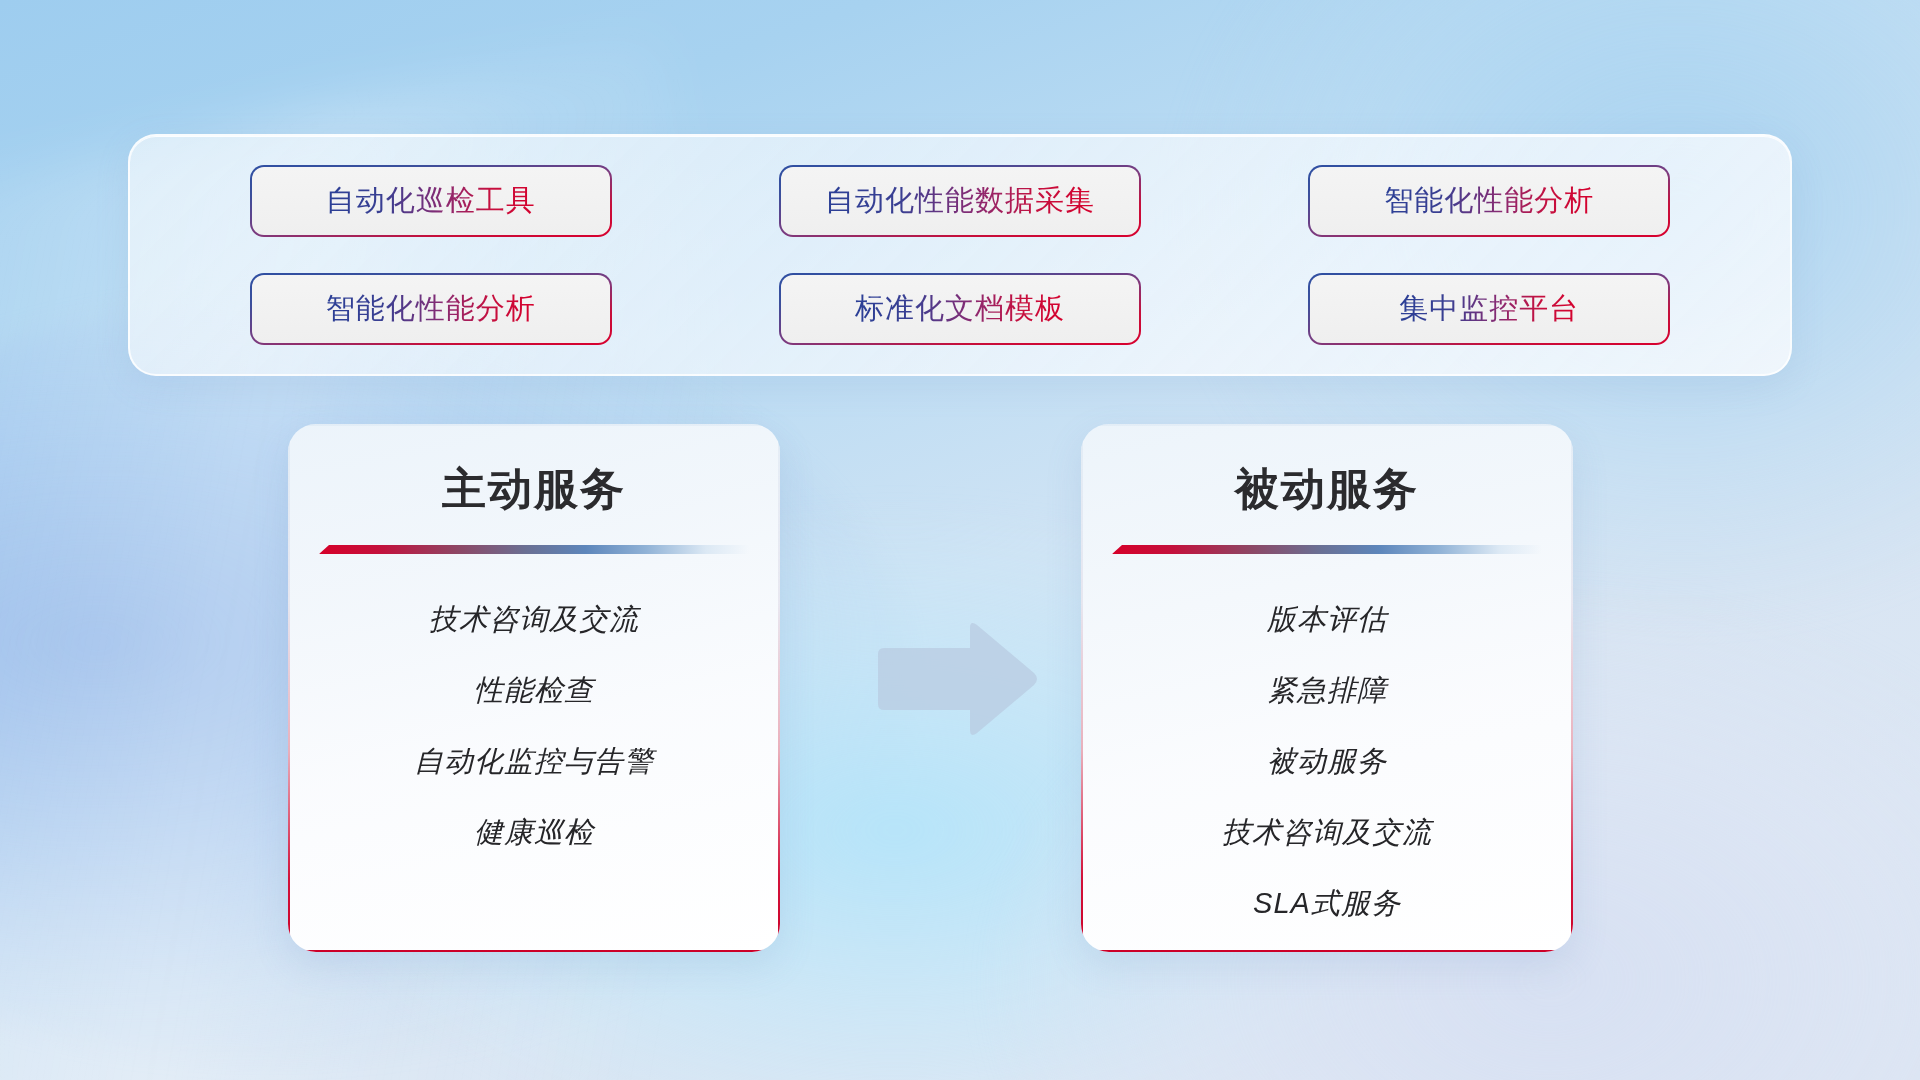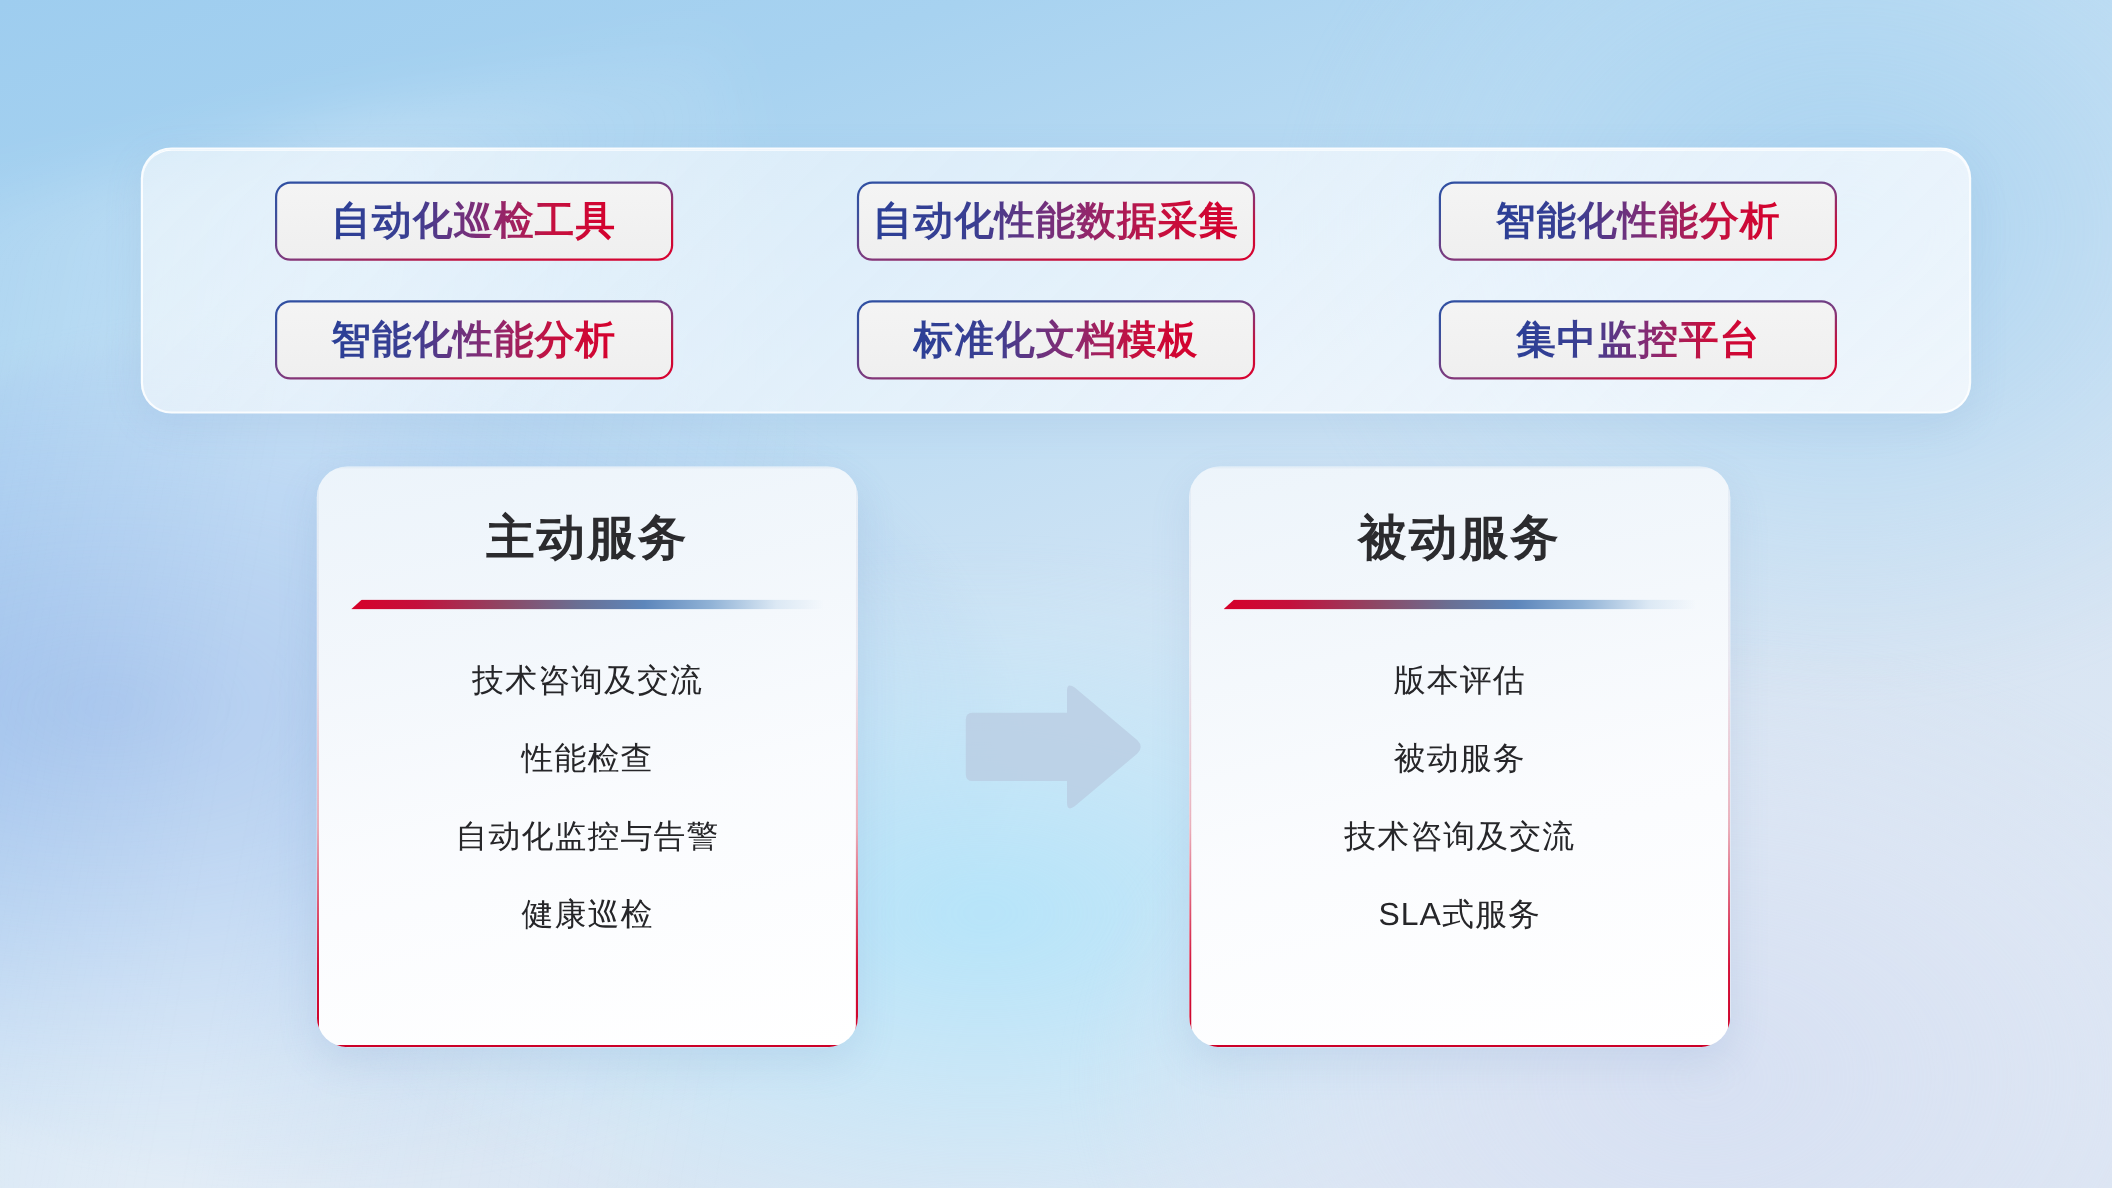--- a/index.html
+++ b/index.html
@@ -153,23 +153,23 @@
     content: "";
     position: absolute;
     inset: 0;
     border-radius: 12px;
     background: linear-gradient(180deg, #f4f4f4 0%, #efefef 100%);
     z-index: 1;
   }
   .pill-label {
     position: relative;
     z-index: 2;
-    font-size: 36px;
+    font-size: 29px;
     letter-spacing: 1px;
-    font-weight: 700;
+    font-weight: 400;
     background: linear-gradient(90deg,
         #2b3f96 0%,
         #3a3f92 28%,
         #8a2a72 56%,
         #c5103f 78%,
         #d6002c 100%);
     -webkit-background-clip: text;
     background-clip: text;
     color: transparent;
     -webkit-text-fill-color: transparent;
@@ -249,20 +249,21 @@
     list-style: none;
     padding: 0;
   }
   .card-list li {
     text-align: center;
     font-size: 29px;
     color: #262629;
     letter-spacing: 1px;
     line-height: 1;
     padding: 21px 0;
+    font-style: italic;
   }
 
   
   .arrow {
     position: absolute;
     left: 874px;
     top: 620px;
     width: 166px;
     height: 118px;
     z-index: 3;
@@ -322,17 +323,18 @@
 <svg class="arrow" viewBox="0 0 166 118">
   <path d="M4 34 Q4 28 10 28 L96 28 L96 8 Q96 0 103 5 L160 53 Q166 59 160 65 L103 113 Q96 118 96 110 L96 90 L10 90 Q4 90 4 84 Z" fill="#b9cbe0" fill-opacity="0.72"></path>
 </svg>
 
 <div class="card card-right">
   <div class="card-border"></div>
   <div class="card-title">被动服务</div>
   <div class="card-divider"></div>
   <ul class="card-list">
     <li>版本评估</li>
+    <li>紧急排障</li>
     <li>被动服务</li>
     <li>技术咨询及交流</li>
     <li>SLA式服务</li>
   </ul>
 </div>
 
 </body></html>

